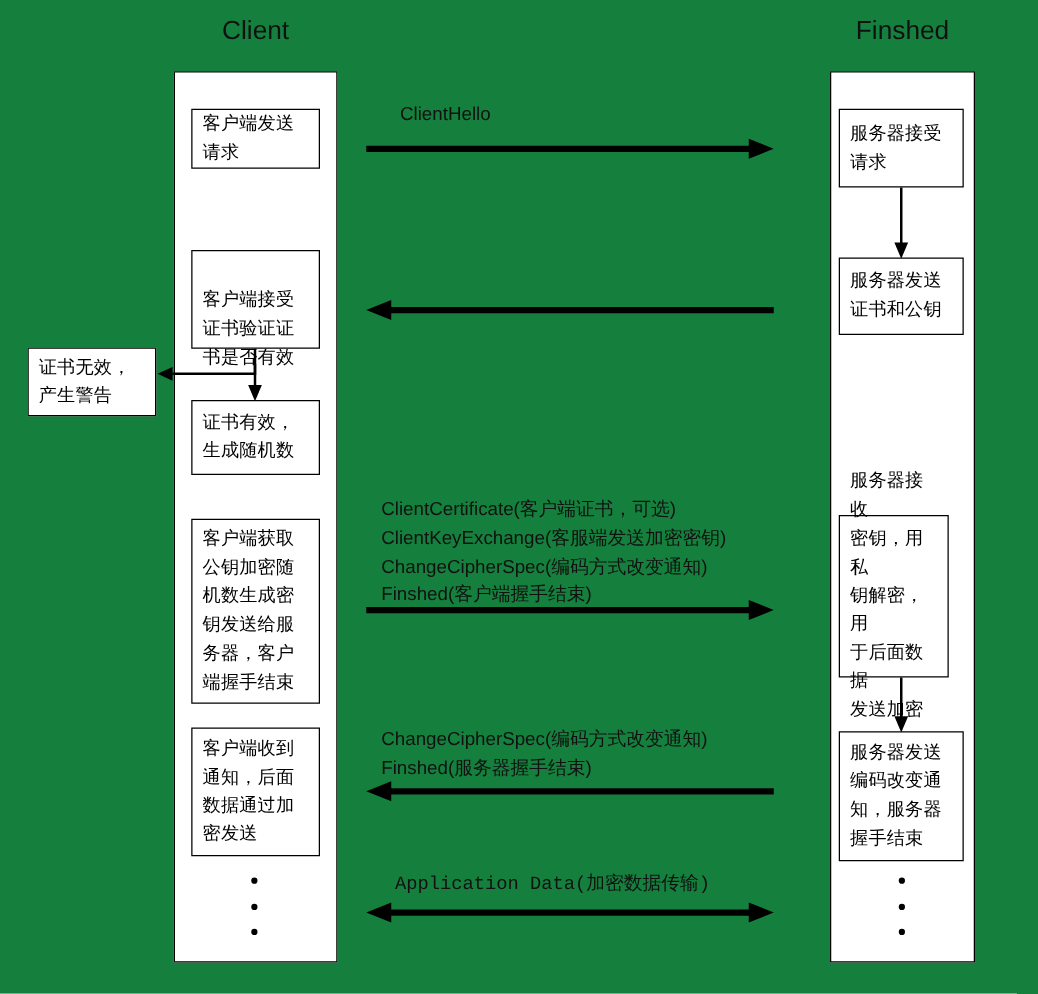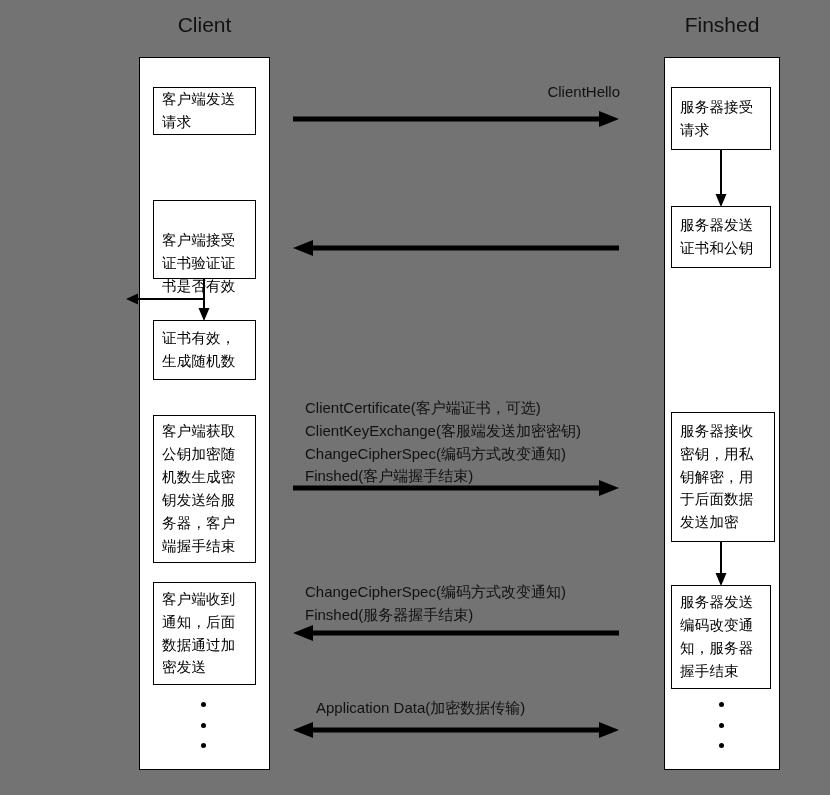--- a/index.html
+++ b/index.html
@@ -9,21 +9,21 @@
     background: #ffffff;
   }
   body {
     font-family: "Liberation Sans", "DejaVu Sans", sans-serif;
     color: #000000;
   }
   #canvas {
     position: relative;
     width: 830px;
     height: 795px;
-    background: #737373;
+    background: #15803d;
     overflow: hidden;
   }
   .abs { position: absolute; }
 
   
   .col-title {
     font-size: 21px;
     color: #111111;
     text-align: center;
     line-height: 1;
@@ -147,32 +147,36 @@
     </svg>
   </div>
 
   <div class="abs branch" style="left:126px; top:290px; width:80px; height:18px;">
     <svg width="80" height="18" viewBox="0 0 80 18">
       <path d="M78 1 L78 9 L10 9" stroke="#000" stroke-width="2" fill="none"></path>
       <polygon points="0,9 12,3.5 12,14.5" fill="#000"></polygon>
     </svg>
   </div>
 
+  <div class="abs node" style="left:22px; top:278px; width:103px; height:55px;">
+    <div class="node-text" style="white-space: pre-line;">证书无效，
+产生警告</div>
+  </div>
 
   <div class="abs node" style="left:671px; top:87px; width:100px; height:63px;">
     <div class="node-text" style="white-space: pre-line;">服务器接受
 请求</div>
   </div>
 
   <div class="abs node" style="left:671px; top:206px; width:100px; height:62px;">
     <div class="node-text" style="white-space: pre-line;">服务器发送
 证书和公钥</div>
   </div>
 
-  <div class="abs node" style="left:671px; top:412px; width:104px; height:130px;">
+  <div class="abs node" style="left:671px; top:412px; width:88px; height:130px;">
     <div class="node-text" style="white-space: pre-line;">服务器接收
 密钥，用私
 钥解密，用
 于后面数据
 发送加密</div>
   </div>
 
   <div class="abs node" style="left:671px; top:585px; width:100px; height:104px;">
     <div class="node-text" style="white-space: pre-line;">服务器发送
 编码改变通
@@ -193,21 +197,21 @@
     </svg>
   </div>
 
   <div class="abs varrow" style="left:713px; top:542px; width:16px; height:45px;">
     <svg width="16" height="45" viewBox="0 0 16 45">
       <line x1="8" y1="0" x2="8" y2="34" stroke="#000" stroke-width="2"></line>
       <polygon points="8,44 2.5,31 13.5,31" fill="#000"></polygon>
     </svg>
   </div>
 
-  <div class="abs msg-label" style="left: 320px; top: 81px; width: 300px; white-space: pre-line; text-align: right;">ClientHello</div>
+  <div class="abs msg-label" style="left: 320px; top: 81px; width: 300px; white-space: pre-line;">ClientHello</div>
   <div class="abs harrow" style="left:293px; top:111px; width:326px; height:16px;">
     <svg width="326" height="16" viewBox="0 0 326 16">
       <line x1="0" y1="8" x2="310" y2="8" stroke="#000" stroke-width="5"></line>
       <polygon points="326,8 306,0 306,16" fill="#000"></polygon>
     </svg>
   </div>
 
   <div class="abs harrow" style="left:293px; top:240px; width:326px; height:16px;">
     <svg width="326" height="16" viewBox="0 0 326 16">
       <line x1="16" y1="8" x2="326" y2="8" stroke="#000" stroke-width="5"></line>
@@ -228,21 +232,21 @@
 
   <div class="abs msg-label" style="left: 305px; top: 581px; width: 330px; white-space: pre-line;">ChangeCipherSpec(编码方式改变通知)
 Finshed(服务器握手结束)</div>
   <div class="abs harrow" style="left:293px; top:625px; width:326px; height:16px;">
     <svg width="326" height="16" viewBox="0 0 326 16">
       <line x1="16" y1="8" x2="326" y2="8" stroke="#000" stroke-width="5"></line>
       <polygon points="0,8 20,0 20,16" fill="#000"></polygon>
     </svg>
   </div>
 
-  <div class="abs msg-label" style="left: 316px; top: 697px; width: 320px; white-space: pre-line;">Application Data(加密数据传输)</div>
+  <div class="abs msg-label" style="left: 316px; top: 697px; width: 320px; white-space: pre-line; font-family: Liberation Mono, monospace;">Application Data(加密数据传输)</div>
   <div class="abs harrow" style="left:293px; top:722px; width:326px; height:16px;">
     <svg width="326" height="16" viewBox="0 0 326 16">
       <line x1="16" y1="8" x2="310" y2="8" stroke="#000" stroke-width="5"></line>
       <polygon points="0,8 20,0 20,16" fill="#000"></polygon>
       <polygon points="326,8 306,0 306,16" fill="#000"></polygon>
     </svg>
   </div>
 
 </div>
 

